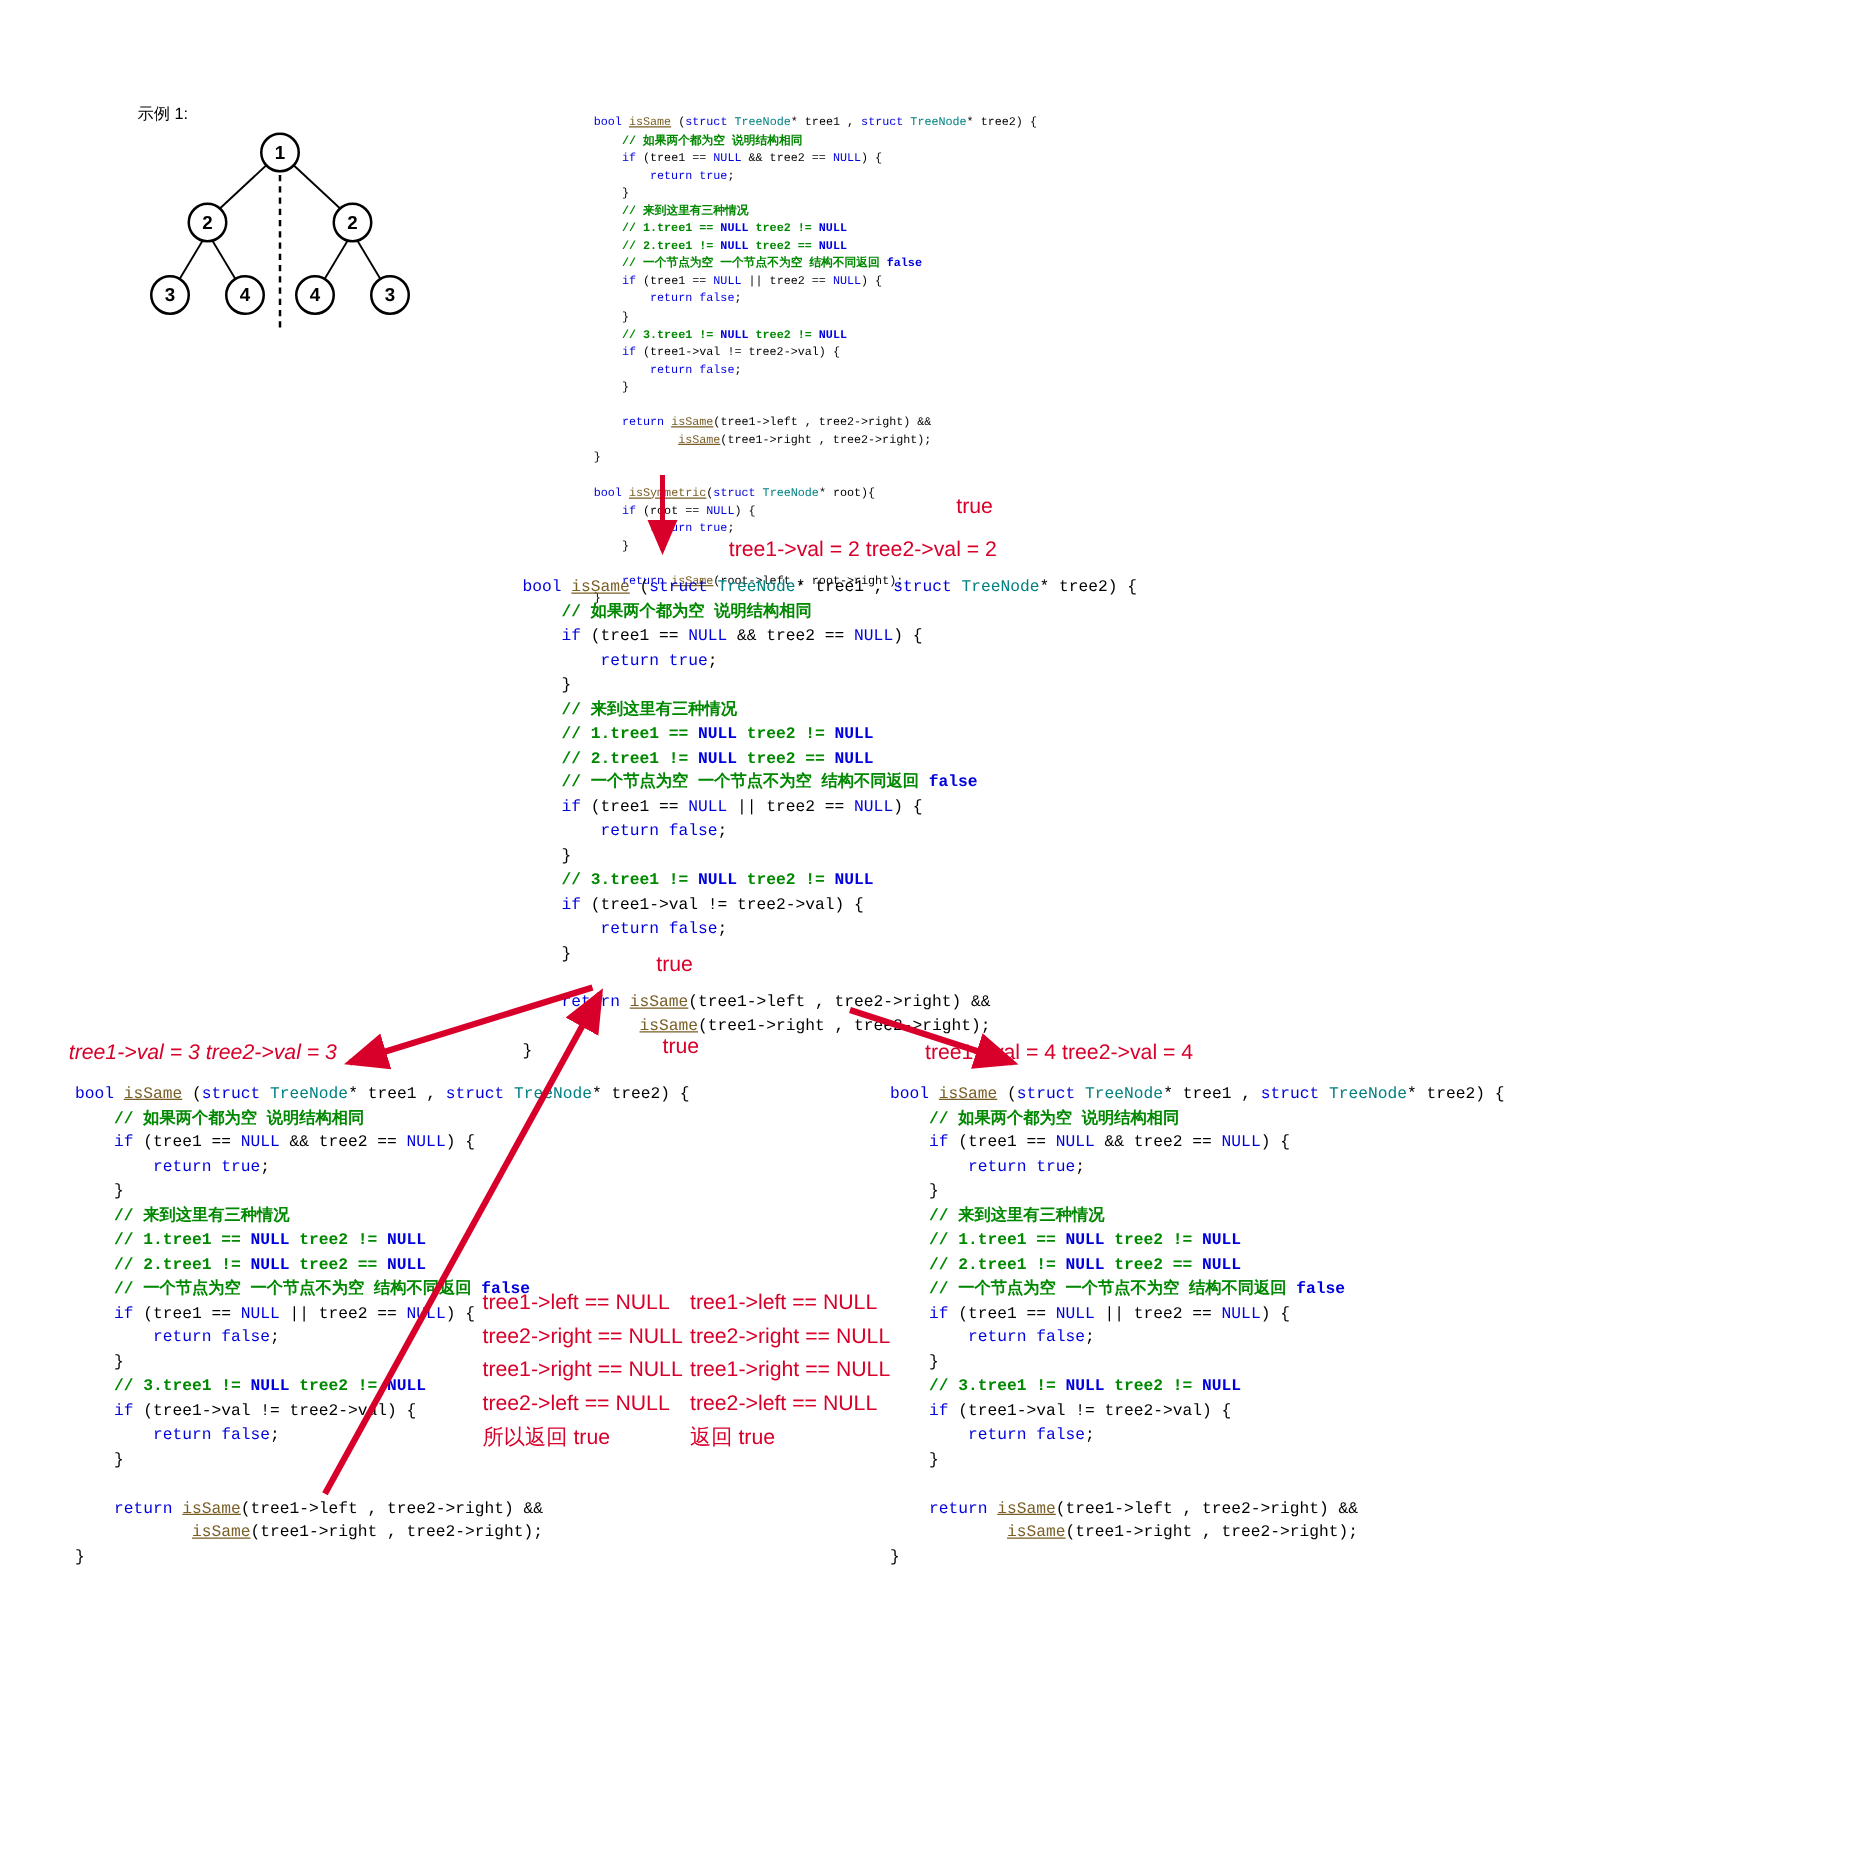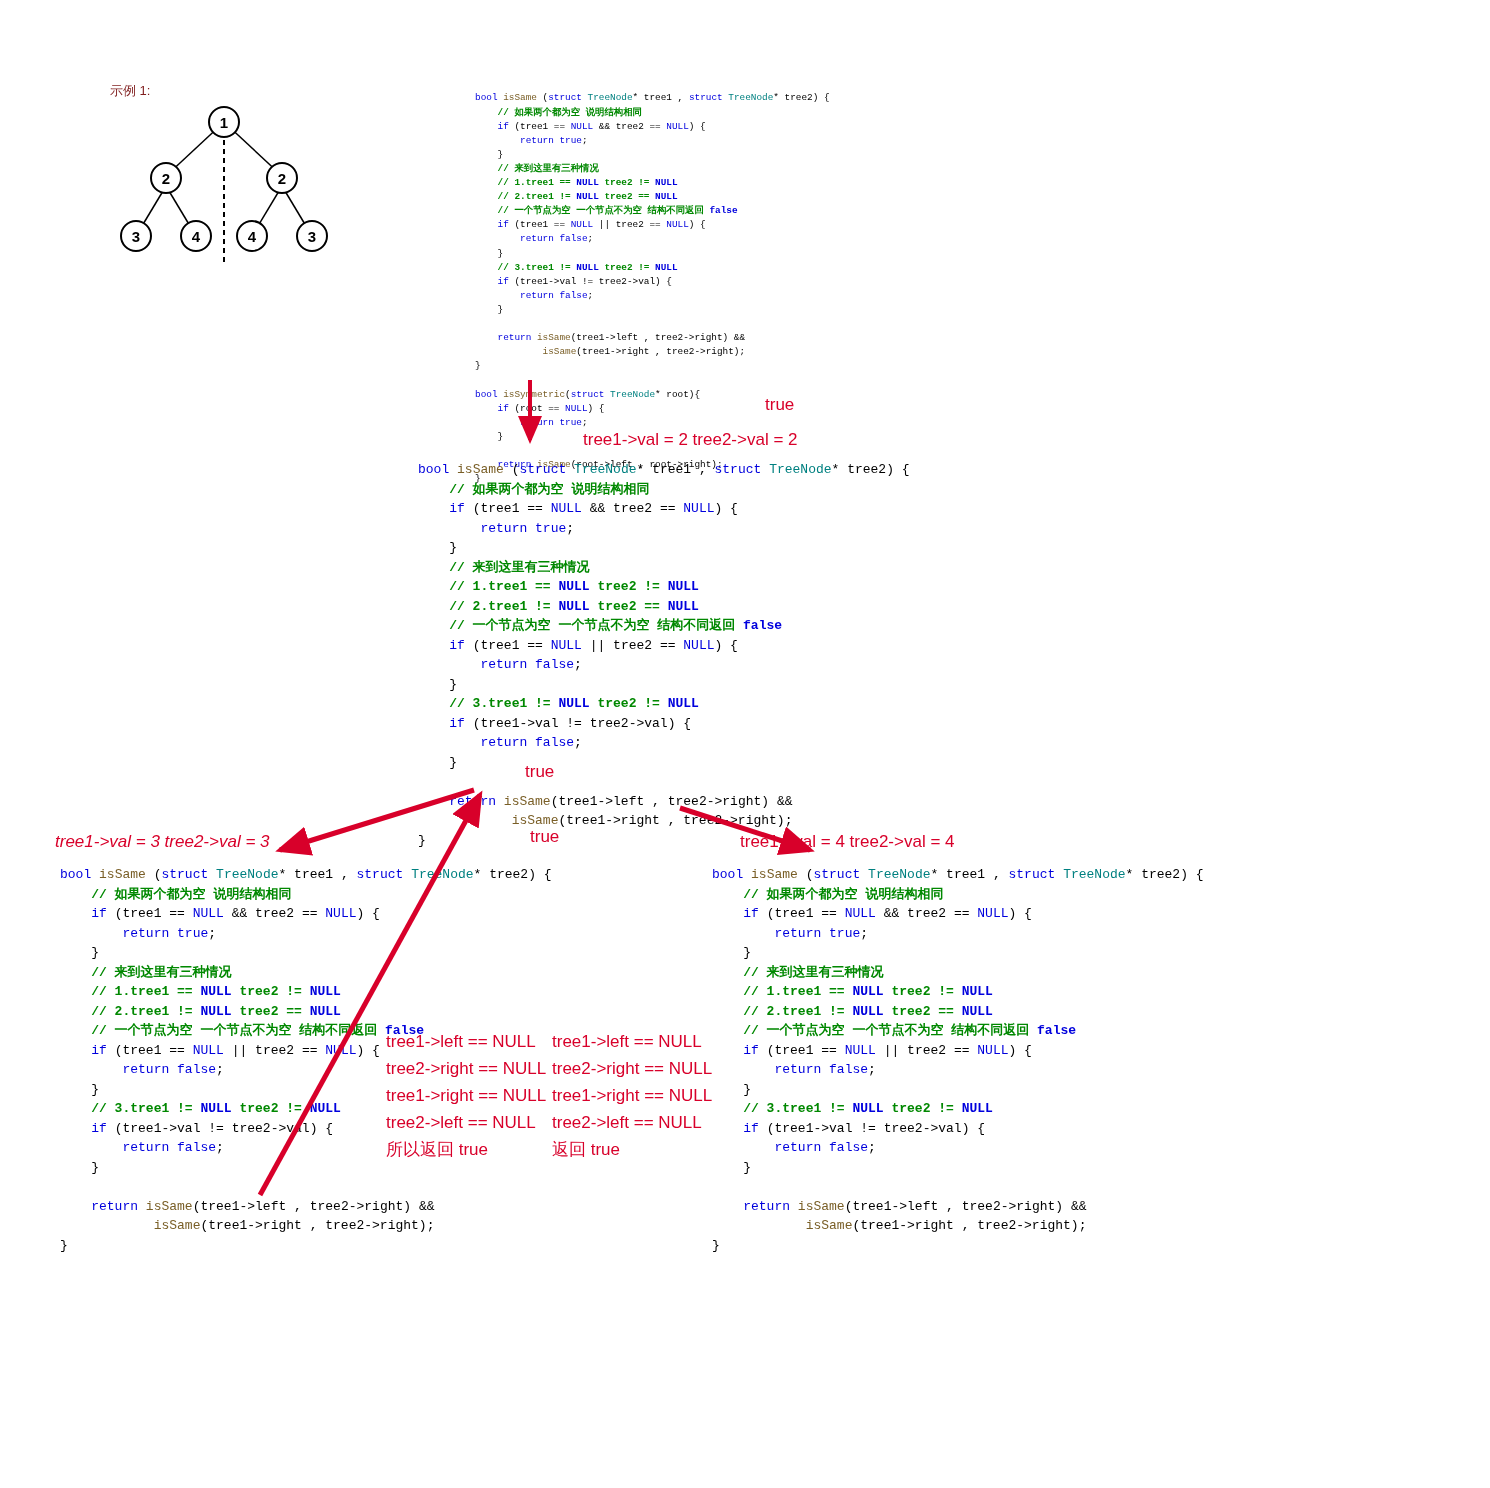--- a/index.html
+++ b/index.html
@@ -11,21 +11,21 @@
     font-family: Consolas, "Courier New", monospace;
     position: relative;
     overflow: hidden;
   }
   .example-label {
     position: absolute;
     left: 110px;
     top: 82px;
     font-family: -apple-system, "PingFang SC", "Microsoft YaHei", Arial, sans-serif;
     font-size: 13px;
-    color: #7f1d1d;
+    color: #000000;
   }
   
   .tree {
     position: absolute;
     left: 108px;
     top: 100px;
     width: 230px;
     height: 175px;
   }
   .tree svg { position:absolute; top:0; left:0; }
@@ -52,21 +52,21 @@
     white-space: pre;
     color: #000;
   }
   .small { font-size: 9.4px; }
   .med  { font-size: 13px; }
 
   .kw { color: #0000dd; }
   .type { color: #008080; }
   .cm { color: #008800; font-weight: bold; }
   .nul { color: #0000dd; }
-  .fn { color: #795E26; }
+  .fn { color: #795E26; text-decoration: underline; }
 
   
   .anno {
     position: absolute;
     color: #d8002a;
     font-family: Arial, "Microsoft YaHei", sans-serif;
     font-size: 17px;
     white-space: nowrap;
   }
 

